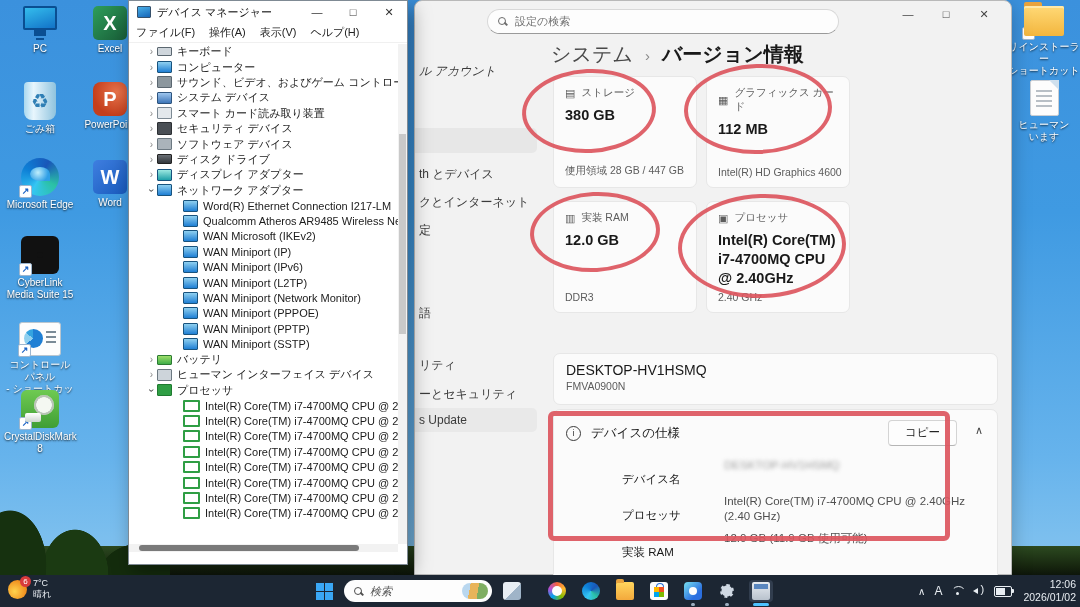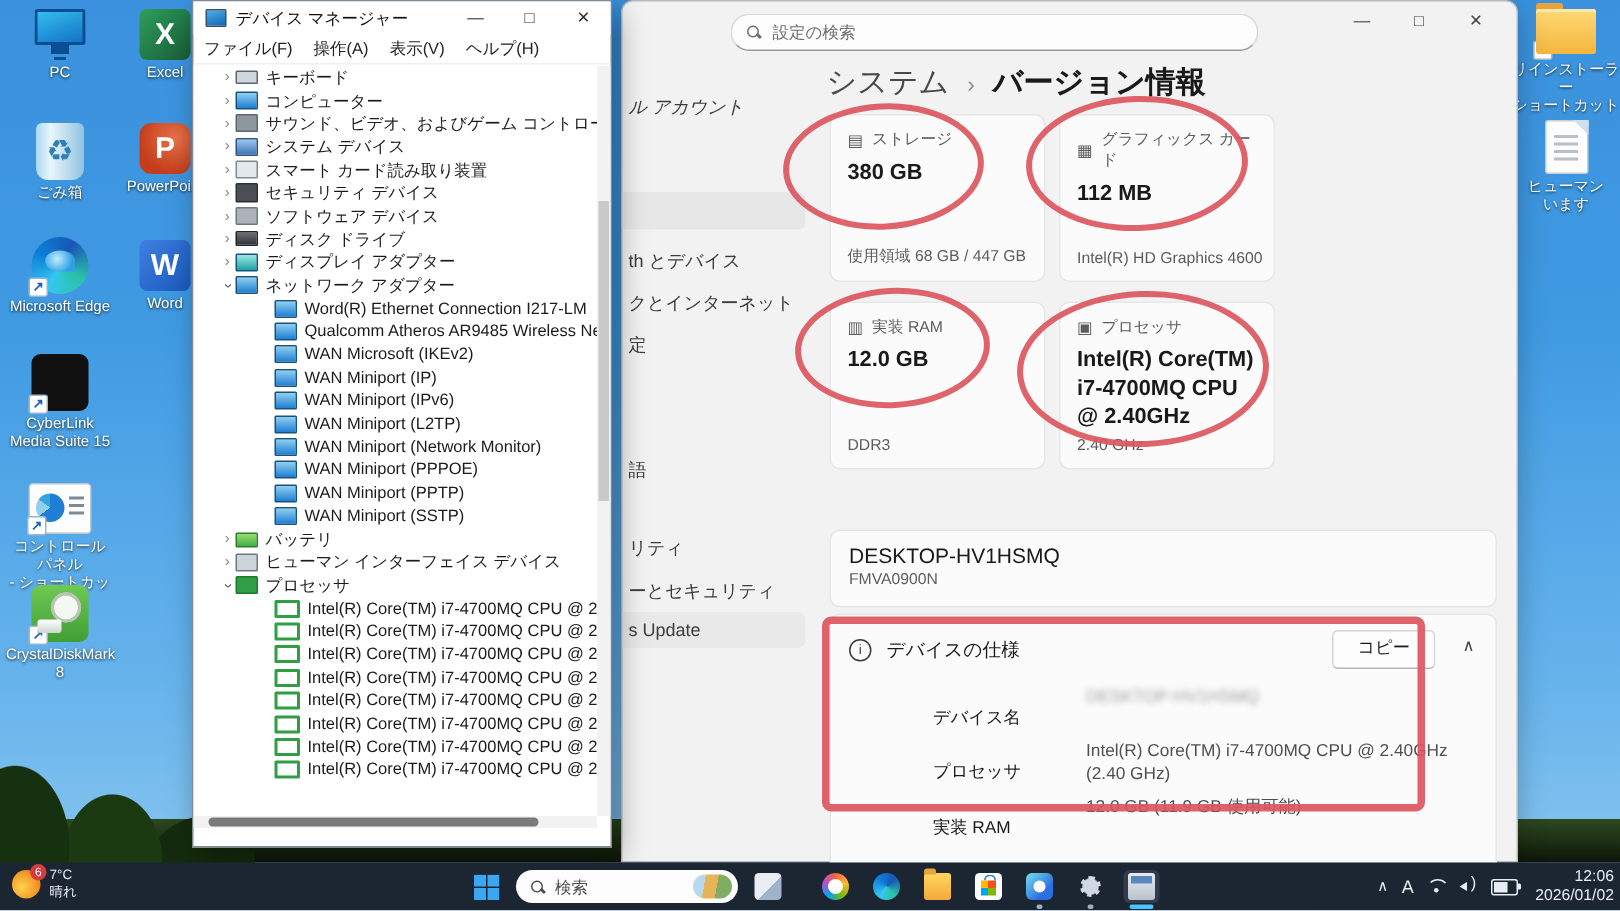--- a/index.html
+++ b/index.html
@@ -150,21 +150,21 @@
   .ann-rect{position:absolute;z-index:30;border:5px solid #dc565e;border-radius:6px;opacity:.92;}
   
   .taskbar{position:absolute;left:0;top:575px;width:1080px;height:32px;background:#1c2633;z-index:100;display:flex;align-items:center;}
   .tb-weather{position:absolute;left:8px;top:3px;display:flex;gap:6px;align-items:center;color:#e8edf2;font-size:9px;line-height:11px;}
   .tb-sun{position:relative;width:19px;height:19px;border-radius:50%;background:radial-gradient(circle at 35% 60%,#ffd34d,#f08c1d 70%);}
   .tb-badge{position:absolute;right:-4px;top:-4px;width:11px;height:11px;border-radius:50%;background:#d83b3b;color:#fff;font-size:8px;line-height:11px;text-align:center;}
   .tb-start{position:absolute;left:316px;top:8px;width:17px;height:17px;
       background:conic-gradient(#3aa7f5 0 100%);-webkit-mask:linear-gradient(#000 0 0);
       display:grid;grid-template-columns:8px 8px;grid-template-rows:8px 8px;gap:1px;background:none;}
   .tb-start span{background:#3aa7f5;}
-  .tb-search{position:absolute;left:344px;top:5px;width:148px;height:22px;background:#fdfdfd;border-radius:12px;display:flex;align-items:center;gap:7px;padding:0 4px 0 10px;box-sizing:border-box;font-size:11px;color:#4f4f4f;}
+  .tb-search{position:absolute;left:344px;top:5px;width:148px;height:22px;background:#fdfdfd;border-radius:12px;display:flex;align-items:center;gap:7px;padding:0 4px 0 10px;box-sizing:border-box;font-size:11px;color:#4f4f4f;font-style:italic;}
   .tb-search .mag::before,.tb-search .mag::after{border-color:#4f4f4f;background-color:transparent;}
   .tb-search .mag::after{background:#4f4f4f;}
   .tb-simg{margin-left:auto;width:26px;height:16px;border-radius:8px;background:linear-gradient(100deg,#b9d7ef 30%,#e8b45a 30% 60%,#7fae62 60%);}
   .tbi{position:absolute;top:5px;width:24px;height:22px;border-radius:4px;display:flex;align-items:center;justify-content:center;}
   .tbi .ig{position:relative;width:18px;height:18px;}
   .tbi-task-view .ig{background:linear-gradient(135deg,#e8eef4 55%,#9fb4c8 55%);border-radius:3px;}
   .tbi-copilot .ig{border-radius:50%;background:conic-gradient(#f2633f,#ffb92e,#7fba00,#00a4ef,#b44fd4,#f2633f);}
   .tbi-copilot .ig::after{content:"";position:absolute;inset:4px;border-radius:50%;background:#fdfdfd;}
   .tbi-edge .ig{border-radius:50%;background:conic-gradient(from 210deg,#35c6f4,#0d7fd6 30%,#1956b8 55%,#2bc1a5 80%,#35c6f4);}
   .tbi-file-explorer .ig{background:linear-gradient(180deg,#ffd65e,#f3a93c);border-radius:2px;}
@@ -481,21 +481,21 @@
       <span class="sep">›</span>
       <span class="cur">バージョン情報</span>
     </div>
     <div class="s-cards" id="s-cards">
         <div class="card card-0">
           <div class="chead">
             <span class="cico">▤</span>
             <span>ストレージ</span>
           </div>
           <div class="cval">380 GB</div>
-          <div class="csub">使用領域 68 GB / 447 GB</div>
+          <div class="csub">使用領域 28 GB / 447 GB</div>
         </div>
         <div class="card card-1">
           <div class="chead">
             <span class="cico">▦</span>
             <span>グラフィックス カード</span>
           </div>
           <div class="cval">112 MB</div>
           <div class="csub">Intel(R) HD Graphics 4600</div>
         </div>
         <div class="card card-2">

